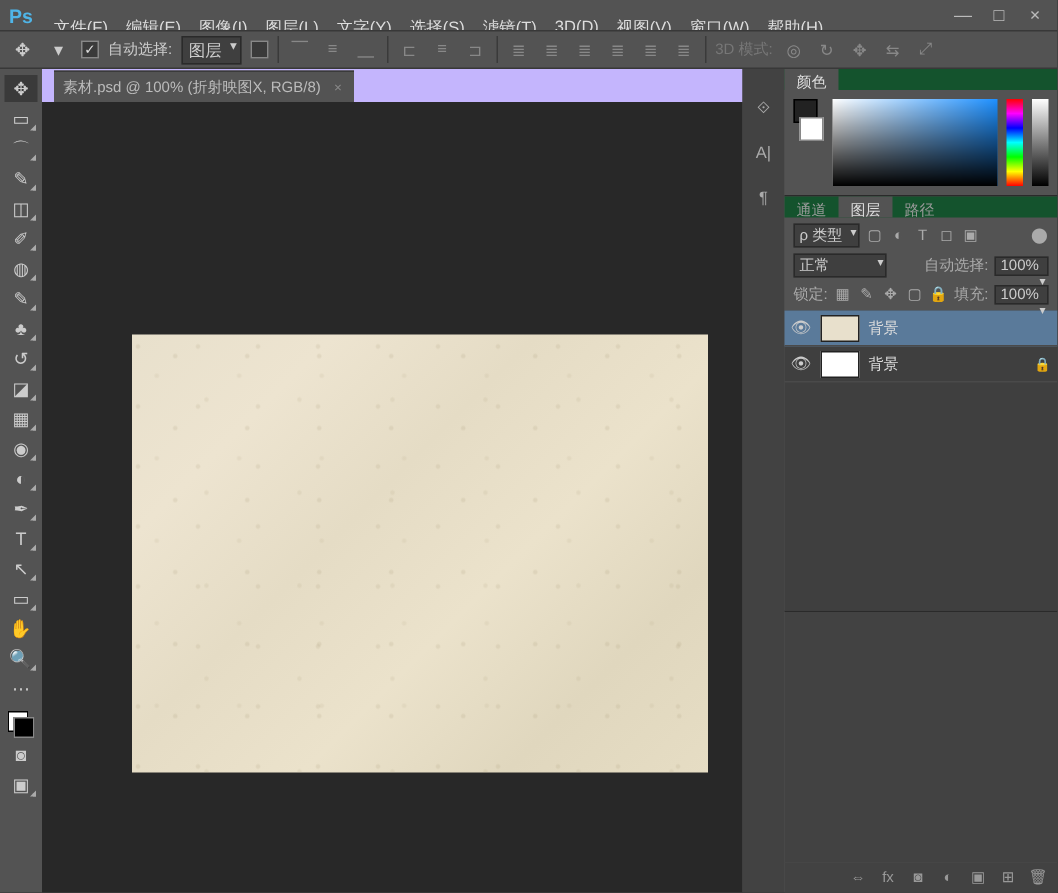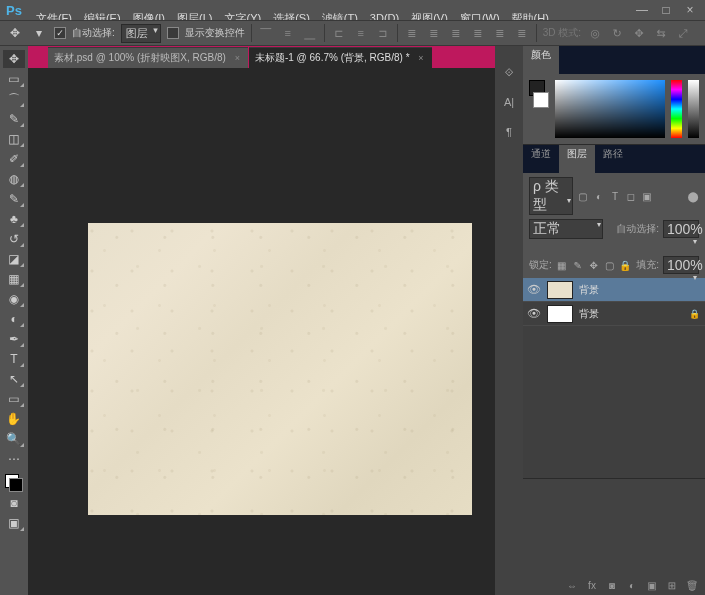--- a/index.html
+++ b/index.html
@@ -31,58 +31,58 @@
 .toolbar { width: 28px; background: #535353; display: flex; flex-direction: column; align-items: center; padding-top: 4px; gap: 2px; }
 .tool { width: 22px; height: 18px; display: flex; align-items: center; justify-content: center; color: #ccc; font-size: 12px; cursor: pointer; position: relative; }
 .tool.active { background: #3a3a3a; }
 .tool.sub::after { content: ""; position: absolute; right: 1px; bottom: 1px; border: 2px solid transparent; border-right-color: #aaa; border-bottom-color: #aaa; }
 .swatch { width: 22px; height: 18px; margin-top: 4px; position: relative; }
 .swatch-fg { width: 14px; height: 14px; background: #fff; border: 1px solid #000; position: absolute; top: 0; left: 2px; }
 .swatch-bg { width: 14px; height: 14px; background: #000; border: 1px solid #888; position: absolute; bottom: 0; right: 2px; }
 
 
 .docarea { flex: 1; background: #282828; display: flex; flex-direction: column; }
-.tabs { background: #be185d; height: 22px; display: flex; align-items: flex-end; padding-left: 20px; }
+.tabs { background: #c4b5fd; height: 22px; display: flex; align-items: flex-end; padding-left: 8px; }
 .tab { background: #535353; color: #bbb; font-size: 10px; padding: 3px 8px 3px 6px; margin-right: 1px; border-top: 1px solid #3a3a3a; cursor: pointer; position: relative; }
 .tab.active { background: #282828; color: #ddd; }
 .tab-close { margin-left: 6px; font-size: 9px; color: #888; }
 .canvas-wrap { flex: 1; position: relative; display: flex; align-items: center; justify-content: center; }
 .canvas { position: absolute; left: 60px; top: 155px; width: 384px; height: 292px; background: linear-gradient(135deg, #e8e0cc 0%, #ede4d0 20%, #e5dcc5 40%, #ebe2cb 60%, #e0d7be 80%, #e6ddc4 100%); }
 .canvas::before { content:""; position:absolute; inset:0; background-image: radial-gradient(circle at 10% 20%, rgba(160,145,110,.15) 1px, transparent 2px), radial-gradient(circle at 30% 50%, rgba(170,155,120,.12) 1px, transparent 2px), radial-gradient(circle at 60% 30%, rgba(150,135,100,.14) 1px, transparent 2px), radial-gradient(circle at 80% 70%, rgba(165,150,115,.13) 1px, transparent 2px); background-size: 40px 40px, 55px 55px, 48px 48px, 62px 62px; }
 .statusbar { height: 18px; background: #3f3f3f; border-top: 1px solid #2a2a2a; display: flex; align-items: center; padding: 0 8px; gap: 20px; font-size: 10px; color: #bbb; }
 
 
 .rightdock { width: 28px; background: #424242; display: flex; flex-direction: column; align-items: center; padding-top: 18px; gap: 14px; }
 .dock-icon { width: 18px; height: 16px; color: #aaa; font-size: 11px; display: flex; align-items: center; justify-content: center; cursor: pointer; }
 
 
 .panels { width: 182px; background: #535353; display: flex; flex-direction: column; }
 .panel { border-bottom: 1px solid #2a2a2a; }
-.panel-tabs { display: flex; background: #0f172a; height: 28px; }
+.panel-tabs { display: flex; background: #14532d; height: 14px; }
 .ptab { font-size: 10px; color: #999; padding: 2px 8px; cursor: pointer; }
 .ptab.active { background: #535353; color: #ddd; }
 .panel-body { padding: 6px; }
 
 
 .color-panel { display: flex; gap: 6px; }
 .fgbg-mini { width: 22px; height: 28px; position: relative; }
 .fgbg-mini .fg { width: 16px; height: 16px; background: #222; border: 1px solid #000; position: absolute; top: 0; left: 0; }
 .fgbg-mini .bg { width: 16px; height: 16px; background: #fff; border: 1px solid #888; position: absolute; bottom: 0; right: 0; }
 .gradient-field { width: 118px; height: 58px; background: linear-gradient(to right, #fff, #1e90ff), linear-gradient(to top, #000, transparent); background-blend-mode: multiply; position: relative; }
 .hue-strip { width: 12px; height: 58px; background: linear-gradient(to bottom, #f00, #f0f, #00f, #0ff, #0f0, #ff0, #f00); }
 .bw-strip { width: 12px; height: 58px; background: linear-gradient(to bottom, #fff, #000); }
 
 
 .layers-body { padding: 0; }
 .layers-controls { padding: 4px 6px; display: flex; flex-direction: column; gap: 4px; }
 .lrow { display: flex; align-items: center; gap: 4px; font-size: 10px; }
-.mini-dd { background: #3f3f3f; border: 1px solid #2a2a2a; padding: 0 10px 0 3px; font-size: 14px; color: #ccc; position: relative; cursor: pointer; }
+.mini-dd { background: #3f3f3f; border: 1px solid #2a2a2a; padding: 0 10px 0 3px; font-size: 10px; color: #ccc; position: relative; cursor: pointer; }
 .mini-dd::after { content: "▾"; position: absolute; right: 1px; font-size: 8px; }
 .opacity-field { width: 36px; }
-.lock-row { display: flex; align-items: center; gap: 4px; margin-top: 13px; }
+.lock-row { display: flex; align-items: center; gap: 4px; }
 .lock-icon { width: 12px; height: 12px; color: #aaa; font-size: 10px; display: flex; align-items: center; justify-content: center; }
 .layer-list { background: #3f3f3f; min-height: 200px; }
 .layer { display: flex; align-items: center; height: 24px; border-bottom: 1px solid #4a4a4a; padding: 0 4px; gap: 6px; cursor: pointer; }
 .layer.selected { background: #5a7a9a; }
 .eye { width: 14px; font-size: 11px; color: #ccc; text-align: center; }
 .thumb { width: 26px; height: 18px; background: #e8e0cc; border: 1px solid #222; }
 .thumb.white { background: #fff; }
 .layer-name { font-size: 10px; color: #ddd; flex: 1; }
 .lock-ind { font-size: 9px; color: #aaa; }
 
@@ -116,21 +116,20 @@
     </div>
   </div>
 
   <div class="optionsbar">
     <span class="opt-icon">✥</span>
     <span class="opt-icon">▾</span>
     <span class="checkbox checked"></span>
     <span class="opt-label">自动选择:</span>
     <span class="dropdown">图层</span>
     <span class="checkbox"></span>
-    <span class="opt-label">显示变换控件</span>
     <span class="sep"></span>
     <span class="align-icon">⎺</span>
     <span class="align-icon">≡</span>
     <span class="align-icon">⎽</span>
     <span class="sep"></span>
     <span class="align-icon">⊏</span>
     <span class="align-icon">≡</span>
     <span class="align-icon">⊐</span>
     <span class="sep"></span>
     <span class="align-icon">≣</span>
@@ -179,24 +178,20 @@
       <div class="tool">◙</div>
       <div class="tool sub">▣</div>
     </div>
 
     <div class="docarea">
       <div class="tabs">
         <div class="tab">
           <span>素材.psd @ 100% (折射映图X, RGB/8)</span>
           <span class="tab-close">×</span>
         </div>
-        <div class="tab active">
-          <span>未标题-1 @ 66.7% (背景, RGB/8) *</span>
-          <span class="tab-close">×</span>
-        </div>
       </div>
       <div class="canvas-wrap">
         <div class="canvas"></div>
       </div>
     </div>
 
     <div class="rightdock">
       <div class="dock-icon">⟐</div>
       <div class="dock-icon">A|</div>
       <div class="dock-icon">¶</div>
@@ -230,21 +225,21 @@
             <div class="lrow">
               <span class="mini-dd" style="width:44px">ρ 类型</span>
               <span class="lock-icon">▢</span>
               <span class="lock-icon">◐</span>
               <span class="lock-icon">T</span>
               <span class="lock-icon">◻</span>
               <span class="lock-icon">▣</span>
               <span class="lock-icon" style="margin-left:auto">⬤</span>
             </div>
             <div class="lrow">
-              <span class="mini-dd" style="width:74px">正常</span>
+              <span class="mini-dd" style="width:62px">正常</span>
               <span style="margin-left:auto;color:#aaa">自动选择:</span>
               <span class="mini-dd opacity-field">100%</span>
             </div>
             <div class="lrow lock-row">
               <span style="color:#aaa">锁定:</span>
               <span class="lock-icon">▦</span>
               <span class="lock-icon">✎</span>
               <span class="lock-icon">✥</span>
               <span class="lock-icon">▢</span>
               <span class="lock-icon">🔒</span>

